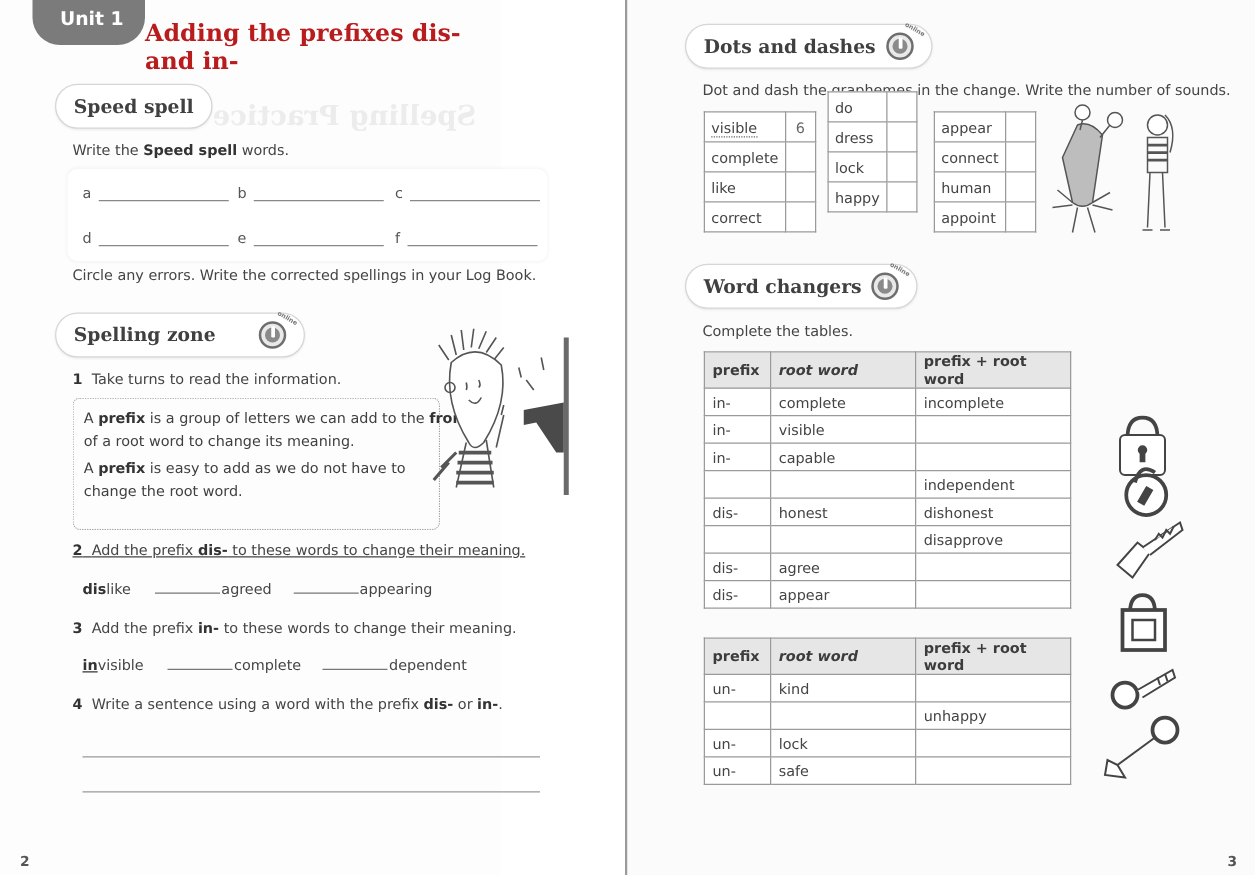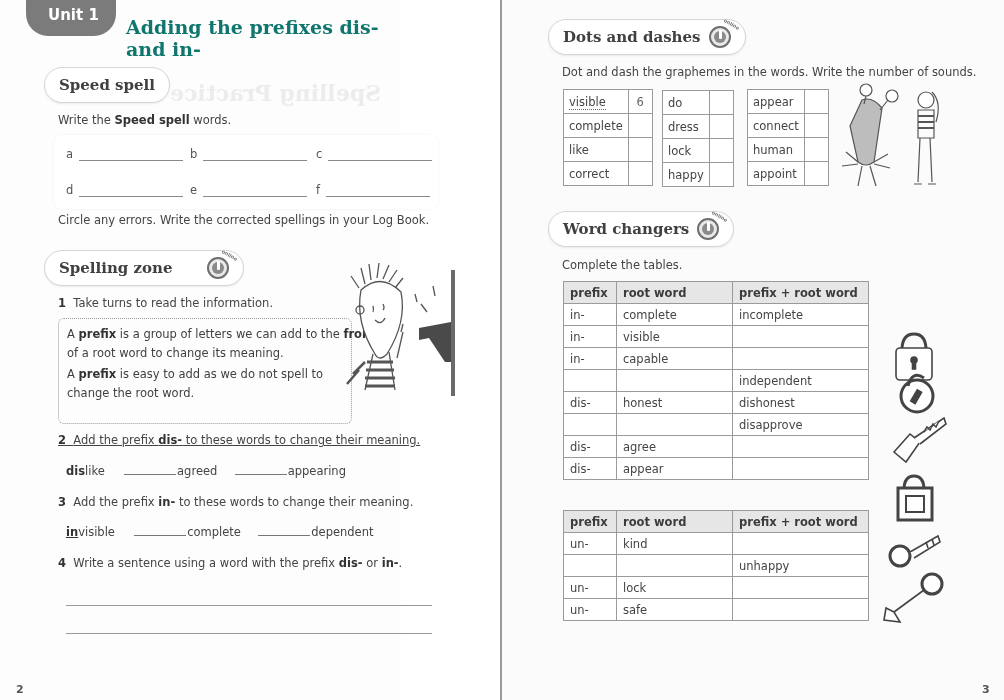--- a/index.html
+++ b/index.html
@@ -8,21 +8,21 @@
 
   .page { position: absolute; top: 0; height: 700px; background: #fdfdfd; }
   .page-left { left: 0; width: 401px; }
   .page-right { left: 502px; width: 502px; background: #fbfbfb; }
   .spine { position: absolute; left: 500px; top: 0; width: 2px; height: 700px; background: #9a9a9a; }
 
   .abs { position: absolute; }
 
   
   .unit-tab { left: 26px; top: -12px; width: 90px; height: 48px; background: #7b7b7b; border-radius: 0 0 22px 22px; color: #fff; font-family: "DejaVu Sans", sans-serif; font-size: 15px; font-weight: bold; padding: 18px 0 0 22px; }
-  .unit-title { left: 126px; top: 16px; font-family: "DejaVu Serif", serif; font-size: 19px; font-weight: bold; color: #0f766e; }
+  .unit-title { left: 116px; top: 16px; font-family: "DejaVu Serif", serif; font-size: 19px; font-weight: bold; color: #b91c1c; }
 
   
   .pill { border: 1.5px solid #d6d6d6; border-radius: 18px; background: #fff; height: 36px; padding: 10px 14px; display: flex; align-items: center; gap: 8px; font-family: "DejaVu Serif", serif; font-weight: bold; font-size: 15px; color: #404040; box-shadow: 0 1px 2px rgba(0,0,0,0.08); }
   .online-icon { width: 22px; height: 22px; border-radius: 50%; border: 2px solid #6e6e6e; position: relative; background: #e9e9e9; }
   .online-icon::before { content: ""; position: absolute; left: 3px; top: 3px; width: 12px; height: 12px; border-radius: 50%; background: #8a8a8a; }
   .online-icon::after { content: ""; position: absolute; left: 8px; top: 2px; width: 3px; height: 9px; background: #fff; border-radius: 1px; }
   .online-icon .tag { position: absolute; top: -7px; left: 12px; font-size: 5px; color: #777; transform: rotate(30deg); font-family: "DejaVu Sans", sans-serif; }
 
   .txt { font-family: "DejaVu Sans", sans-serif; font-size: 11.5px; color: #444; white-space: nowrap; }
   .hand { font-family: "DejaVu Sans", sans-serif; font-size: 11.5px; color: #444; }
@@ -43,21 +43,21 @@
   
   .dd-table { border-collapse: collapse; font-size: 11.5px; color: #444; background: #fff; }
   .dd-table td { border: 1px solid #9a9a9a; height: 24px; padding: 0 5px; }
   .dd-table td.num { width: 24px; text-align: center; color: #666; }
   .dotted-under { border-bottom: 1px dotted #666; }
 
   
   .wc-table { border-collapse: collapse; font-size: 11.5px; color: #444; background: #fff; }
   .wc-table th { background: #e6e6e6; text-align: left; font-weight: bold; padding: 0 6px; height: 22px; border: 1px solid #9a9a9a; color: #3c3c3c; font-size: 11.5px; }
   .wc-table td { border: 1px solid #9a9a9a; height: 22px; padding: 0 6px; }
-  .wc-table .c1 { width: 53px; } .wc-table .c2 { width: 116px; } .wc-table .c3 { width: 136px; }
+  .wc-table .c1 { width: 53px; } .wc-table .c2 { width: 116px; font-style: italic; } .wc-table .c3 { width: 124px; }
 
   .page-num { font-size: 11px; font-weight: bold; color: #555; }
 
   .ghost { color: #ececec; font-family: "DejaVu Serif", serif; font-size: 22px; font-weight: bold; transform: scaleX(-1); }
 </style>
 </head>
 <body>
 
 <div class="page page-left">
 
@@ -108,21 +108,21 @@
       </span>
   </div>
 
   <div class="abs txt" style="left:58px; top:296px;">
     <b>1</b>&nbsp;&nbsp;<span>Take turns to read the information.</span>
   </div>
 
   <div class="abs info-box">
     <p><span>A </span><b>prefix</b><span> is a group of letters we can add to the </span><b>front</b></p>
     <p>of a root word to change its meaning.</p>
-    <p style="margin-top:2px;"><span>A </span><b>prefix</b><span> is easy to add as we do not spell to</span></p>
+    <p style="margin-top:2px;"><span>A </span><b>prefix</b><span> is easy to add as we do not have to</span></p>
     <p>change the root word.</p>
   </div>
 
   <svg class="abs" style="left:345px; top:262px;" width="115" height="140" viewBox="0 0 115 140">
     <g stroke="#555" stroke-width="1.3" fill="none">
       <path d="M20 22 L16 6 M26 18 L24 2 M32 16 L34 1 M38 17 L44 3 M44 20 L52 8 M50 26 L58 16 M14 26 L6 14"></path>
       <path d="M16 28 Q36 10 56 30 Q62 60 42 92 Q34 100 30 92 Q10 60 16 28 Z" fill="#fff"></path>
       <path d="M28 44 Q29 48 28 50 M38 42 Q40 46 38 48"></path>
       <path d="M30 58 Q36 64 40 56"></path>
       <circle cx="15" cy="48" r="4"></circle>
@@ -170,21 +170,21 @@
 <div class="spine"></div>
 
 <div class="page page-right">
 
   <div class="abs pill" style="left:46px; top:19px;">
     <span>Dots and dashes</span>
     <span class="online-icon">
         <span class="tag">online</span>
       </span>
   </div>
-  <div class="abs txt" style="left:60px; top:65px;">Dot and dash the graphemes in the words. Write the number of sounds.</div>
+  <div class="abs txt" style="left:60px; top:65px;">Dot and dash the graphemes in the change. Write the number of sounds.</div>
 
   <table class="abs dd-table" style="left:61px; top:89px;">
     <tbody>
         <tr>
           <td style="width:62px;"><span class="dotted-under">visible</span></td>
           <td class="num">6</td>
         </tr>
     <tr>
           <td>complete</td>
           <td class="num"></td>
@@ -193,21 +193,21 @@
           <td>like</td>
           <td class="num"></td>
         </tr>
     <tr>
           <td>correct</td>
           <td class="num"></td>
         </tr>
   </tbody>
     </table>
 
-  <table class="abs dd-table" style="left:160px; top:90px;">
+  <table class="abs dd-table" style="left:160px; top:73px;">
     <tbody>
         <tr>
           <td style="width:46px;">do</td>
           <td class="num"></td>
         </tr>
     <tr>
           <td>dress</td>
           <td class="num"></td>
         </tr>
     <tr>

